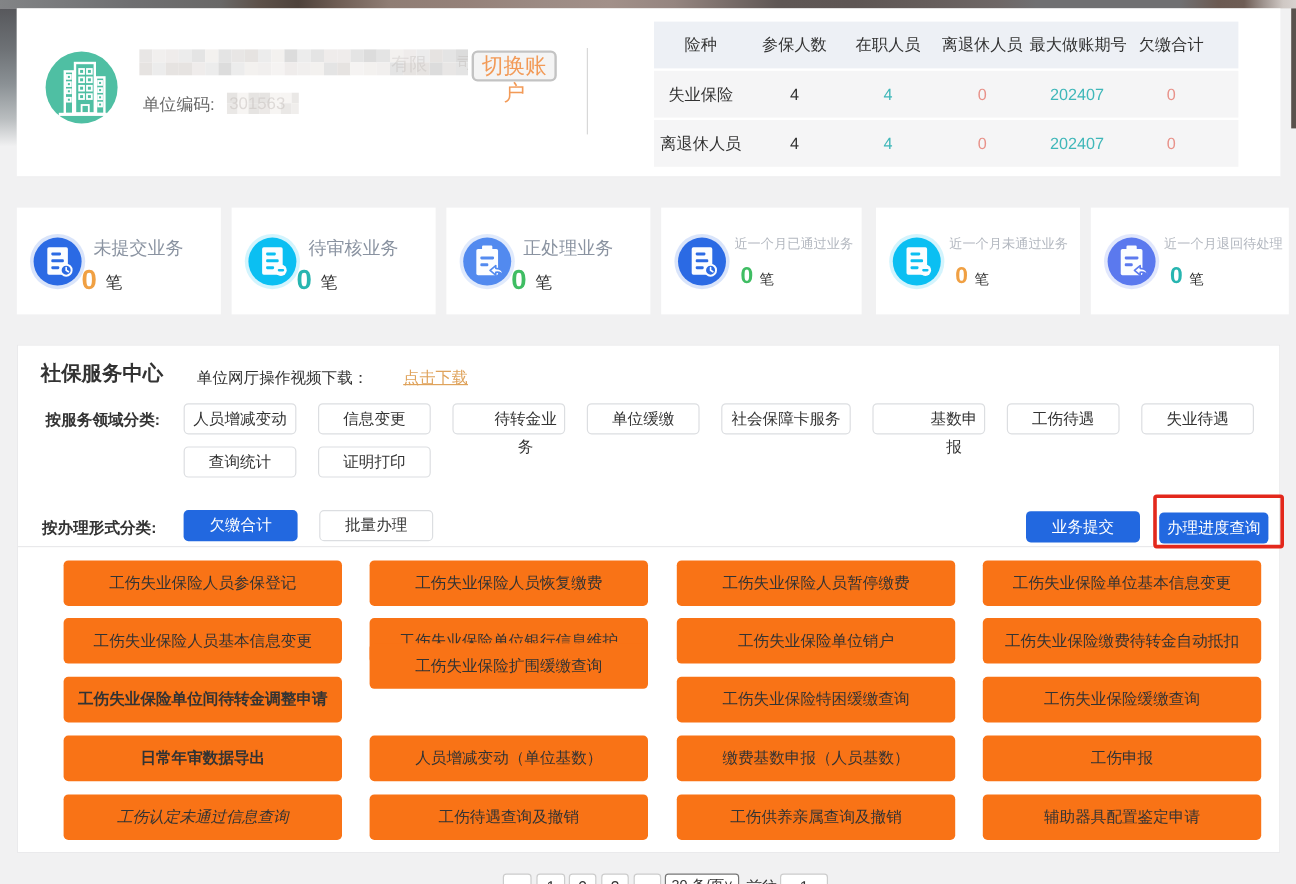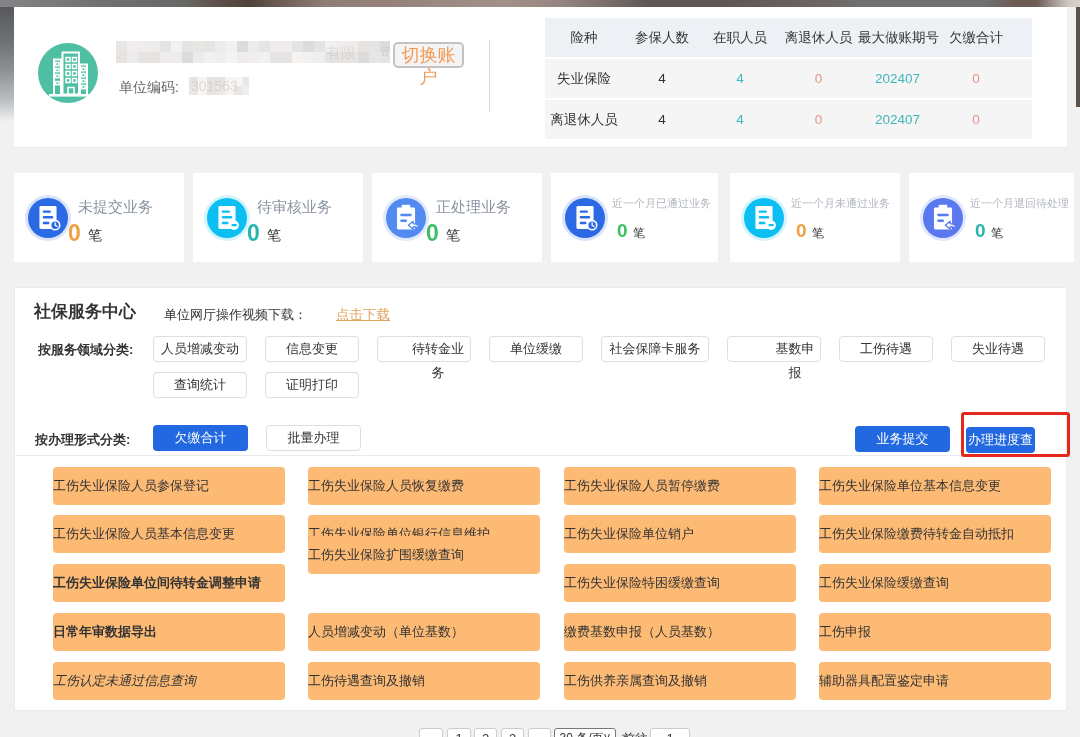--- a/index.html
+++ b/index.html
@@ -51,22 +51,22 @@
 #panel { left:14px; top:287px; width:1053px; height:424px; background:#fff; border:1px solid #eaeaec; }
 #ptitle { left:34px; top:300px; font-size:17px; font-weight:bold; color:#333; }
 #pdl { left:164px; top:306px; font-size:13px; color:#333; }
 #pdl a { color:#dfa35c; text-decoration:underline; margin-left:29px; font-size:13.5px; }
 .catlabel { font-size:13px; font-weight:bold; color:#333; }
 .cbtn { position:absolute; height:26px; border:1px solid #dcdee1; border-radius:4px; background:#fff;
   color:#333; font-size:13px; text-align:center; line-height:24px; width:94px; }
 .bluebtn { background:#2268e0; color:#fff; border:none; line-height:26px; }
 #redbox { left:961px; top:412px; width:109px; height:45px; border:3px solid #e3281c; border-radius:3px; }
 
-.gbtn { position:absolute; width:232px; height:38px; background:#fdba74; border-radius:4px;
-  font-size:13px; color:#333; text-align:left; line-height:38px; }
+.gbtn { position:absolute; width:232px; height:38px; background:#f97316; border-radius:4px;
+  font-size:13px; color:#333; text-align:center; line-height:38px; }
 .pbox { position:absolute; top:728px; height:28px; border:1px solid #ccc; border-radius:3px; background:#fff; font-size:13px; color:#333; text-align:center; line-height:19px; }
 </style>
 </head>
 <body>
 <div id="topstrip" class="abs"></div>
 <div id="leftstrip" class="abs"></div>
 <div id="sbthumb" class="abs"></div>
 
 <div id="topcard" class="abs"></div>
 <div id="avatar" class="abs">
@@ -306,21 +306,21 @@
 <div class="cbtn" style="left:601px;top:336px;width:108px;">社会保障卡服务</div>
 <div class="cbtn" style="left:727px;top:336px;padding-left:42px;">基数申报</div>
 <div class="cbtn" style="left:839px;top:336px;">工伤待遇</div>
 <div class="cbtn" style="left:951px;top:336px;">失业待遇</div>
 <div class="cbtn" style="left:153px;top:372px;">查询统计</div>
 <div class="cbtn" style="left:265px;top:372px;">证明打印</div>
 <div class="abs catlabel" style="left:35px;top:431px;">按办理形式分类:</div>
 <div class="cbtn bluebtn" style="left:153px;top:425px;width:95px;">欠缴合计</div>
 <div class="cbtn" style="left:266px;top:425px;width:95px;">批量办理</div>
 <div class="cbtn bluebtn" style="left:855px;top:426px;width:95px;">业务提交</div>
-<div class="cbtn bluebtn" style="left:966px;top:427px;width:69px;">办理进度查询</div>
+<div class="cbtn bluebtn" style="left:966px;top:427px;width:91px;">办理进度查询</div>
 <div class="abs" style="left:15px;top:455px;width:1051px;height:1px;background:#e9e9eb;"></div>
 <div id="redbox" class="abs"></div>
 
 <div class="gbtn" style="left:53px;top:467px;">工伤失业保险人员参保登记</div>
 <div class="gbtn" style="left:308px;top:467px;">工伤失业保险人员恢复缴费</div>
 <div class="gbtn" style="left:564px;top:467px;">工伤失业保险人员暂停缴费</div>
 <div class="gbtn" style="left:819px;top:467px;">工伤失业保险单位基本信息变更</div>
 <div class="gbtn" style="left:53px;top:515px;">工伤失业保险人员基本信息变更</div>
 <div class="gbtn" style="left:308px;top:515px;">工伤失业保险单位银行信息维护</div>
 <div class="gbtn" style="left:564px;top:515px;">工伤失业保险单位销户</div>

